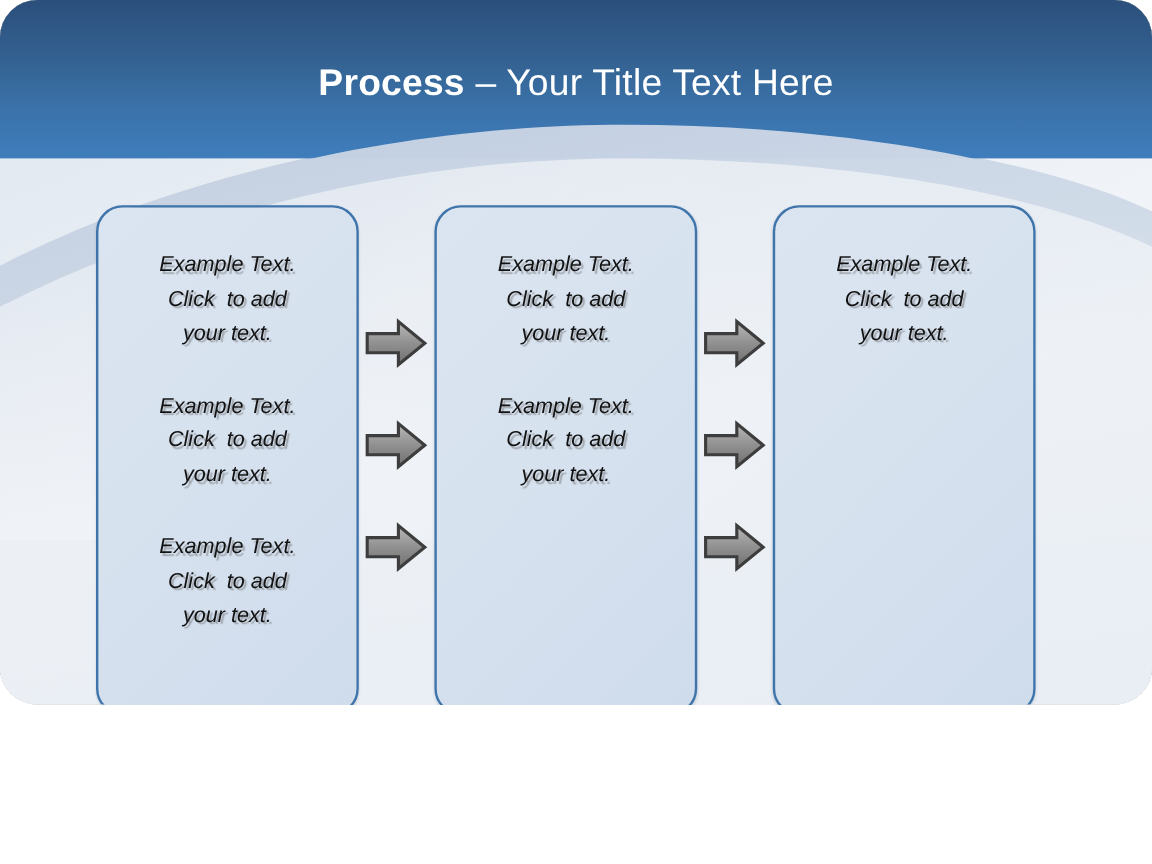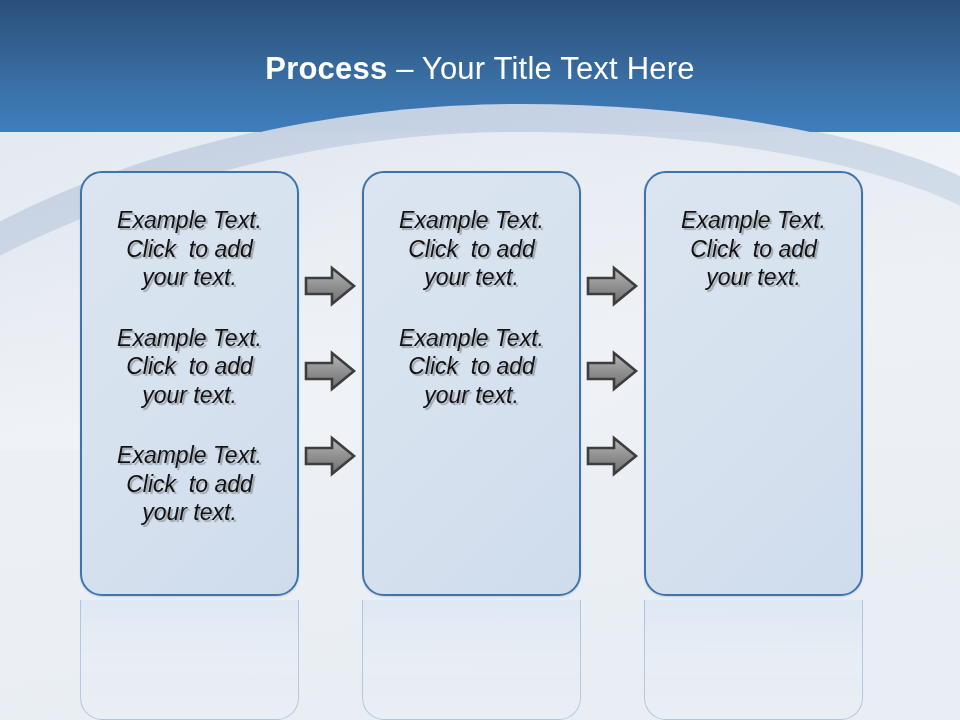--- a/index.html
+++ b/index.html
@@ -7,23 +7,24 @@
     padding: 0;
     background: #ffffff;
   }
   body {
     font-family: "Liberation Sans", sans-serif;
   }
 
   #slide {
     position: relative;
     width: 960px;
-    height: 720px;
+    height: 587px;
     overflow: hidden;
     background: #000000;
+    border-radius: 31px;
   }
 
   
   .bg-body {
     position: absolute;
     left: 0; top: 0;
     width: 960px; height: 720px;
     background: linear-gradient(160deg, #dfe6ef 0%, #e9eef4 28%, #f4f7fa 58%, #eef2f7 80%, #e6ecf3 100%);
   }
 
@@ -75,21 +76,21 @@
   .box-inner {
     position: absolute;
     left: 14px;
     right: 14px;
     top: 33px;
   }
 
   .tblock {
     font-style: italic;
     font-weight: normal;
-    font-size: 23px;
+    font-size: 18px;
     line-height: 28.5px;
     color: #121212;
     text-align: center;
     text-shadow: 2px 2px 1px rgba(90,90,90,0.45);
     margin-bottom: 32px;
     white-space: pre-wrap;
   }
   .tblock:last-child { margin-bottom: 0; }
 
   

